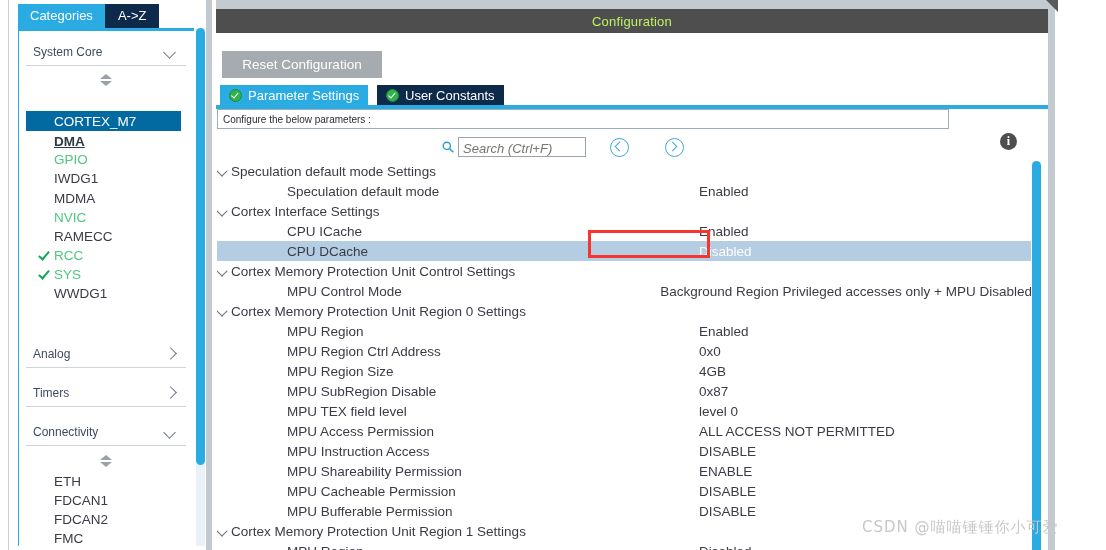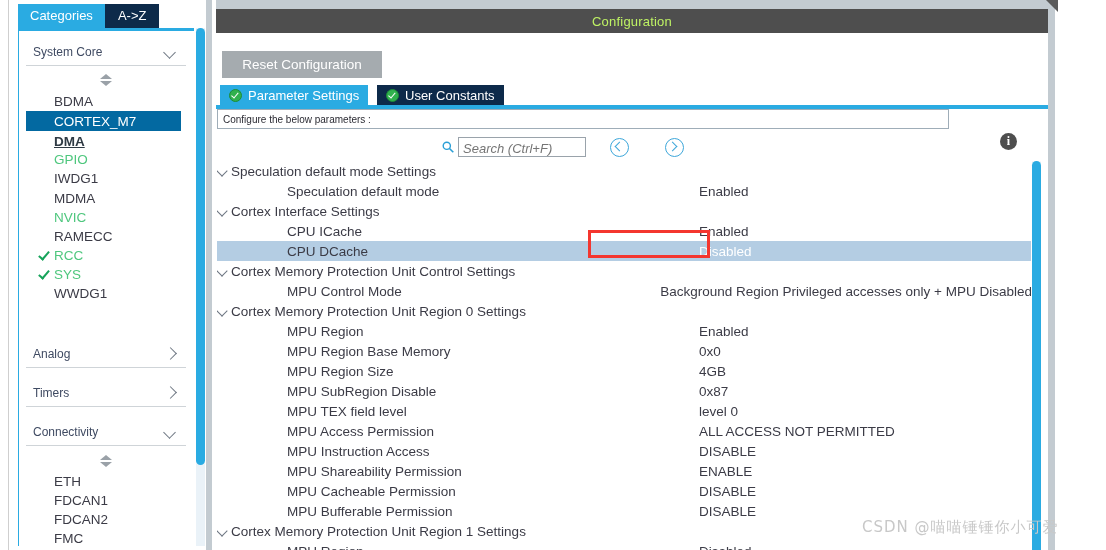--- a/index.html
+++ b/index.html
@@ -135,23 +135,20 @@
 
     <div class="group-head" style="top:38px;">
       <span class="lbl">System Core</span>
       <span class="chev down"></span>
     </div>
     <div class="spin" style="left:100px;top:74px;">
       <div class="up"></div>
         <div class="dn"></div>
     </div>
 
-    <div class="peri" style="top:91px;">
-        <span class="nm">BDMA</span>
-      </div>
     <div class="peri sel" style="top:111px;">
         <span class="nm">CORTEX_M7</span>
       </div>
     <div class="peri bold" style="top:131px;">
         <span class="nm">DMA</span>
       </div>
     <div class="peri green" style="top:149px;">
         <span class="nm">GPIO</span>
       </div>
     <div class="peri" style="top:168px;">
@@ -293,21 +290,21 @@
       <div class="trow grp">
         <span class="gchev"></span>
         <span class="tw">Cortex Memory Protection Unit Region 0 Settings</span>
         <span class="tv"></span>
       </div>
       <div class="trow leaf">
         <span class="tw">MPU Region</span>
         <span class="tv">Enabled</span>
       </div>
       <div class="trow leaf">
-        <span class="tw">MPU Region Base Memory</span>
+        <span class="tw">MPU Region Ctrl Address</span>
         <span class="tv">0x0</span>
       </div>
       <div class="trow leaf">
         <span class="tw">MPU Region Size</span>
         <span class="tv">4GB</span>
       </div>
       <div class="trow leaf">
         <span class="tw">MPU SubRegion Disable</span>
         <span class="tv">0x87</span>
       </div>

